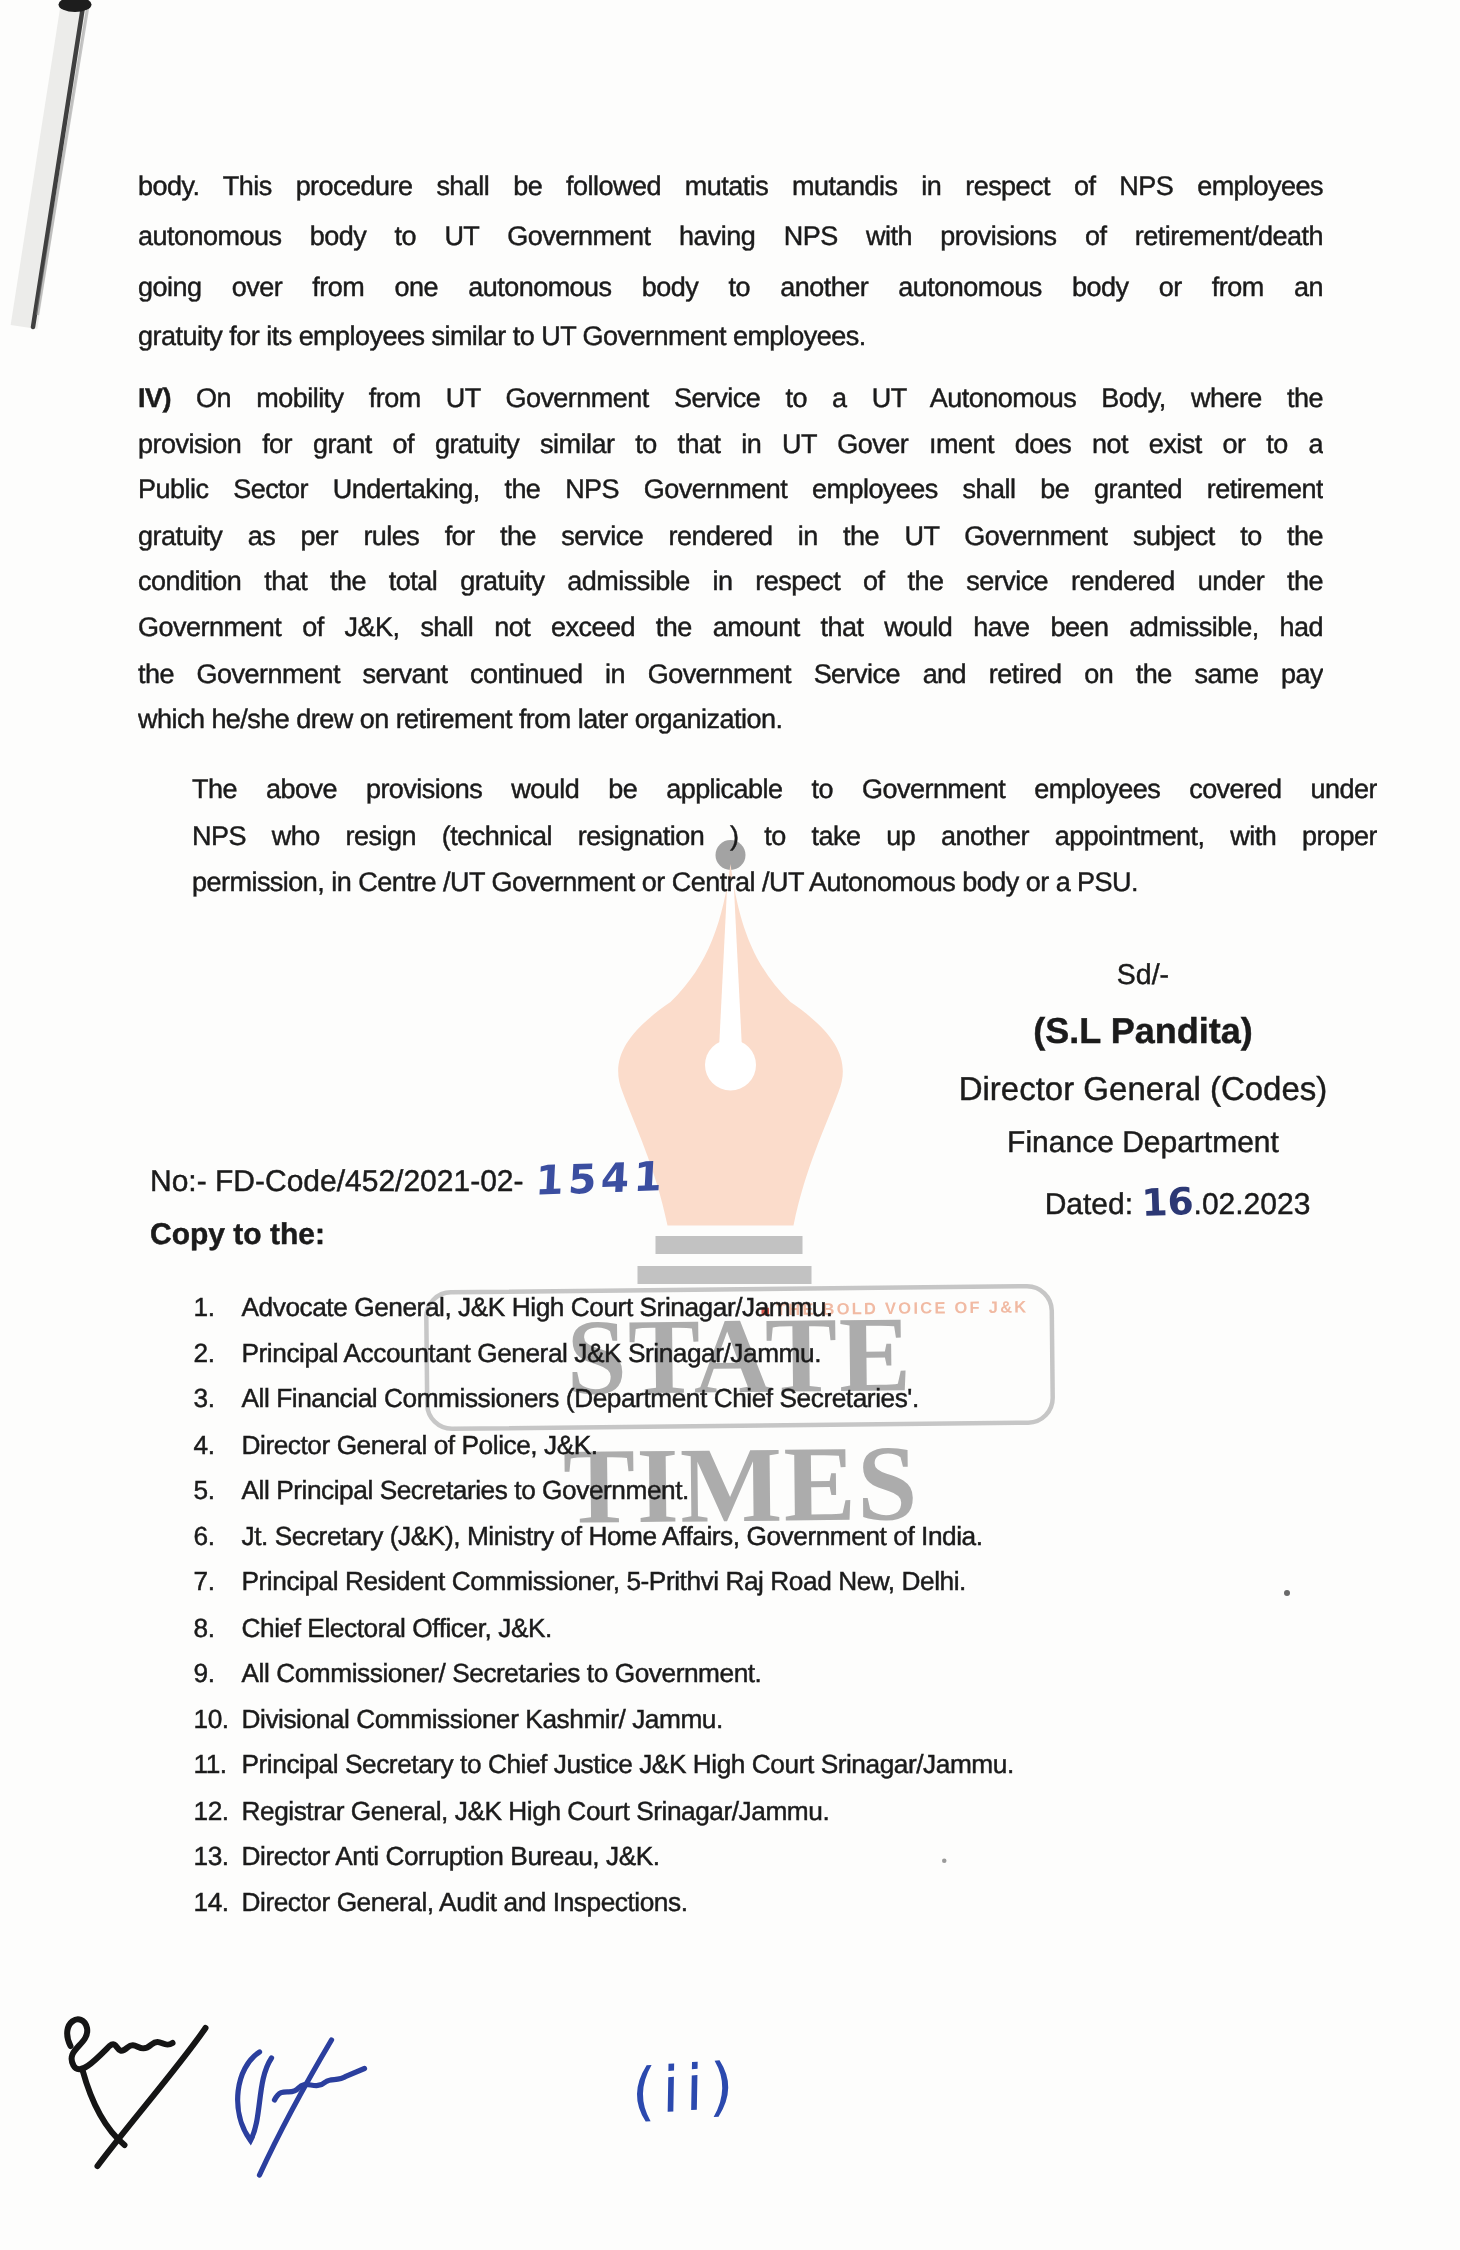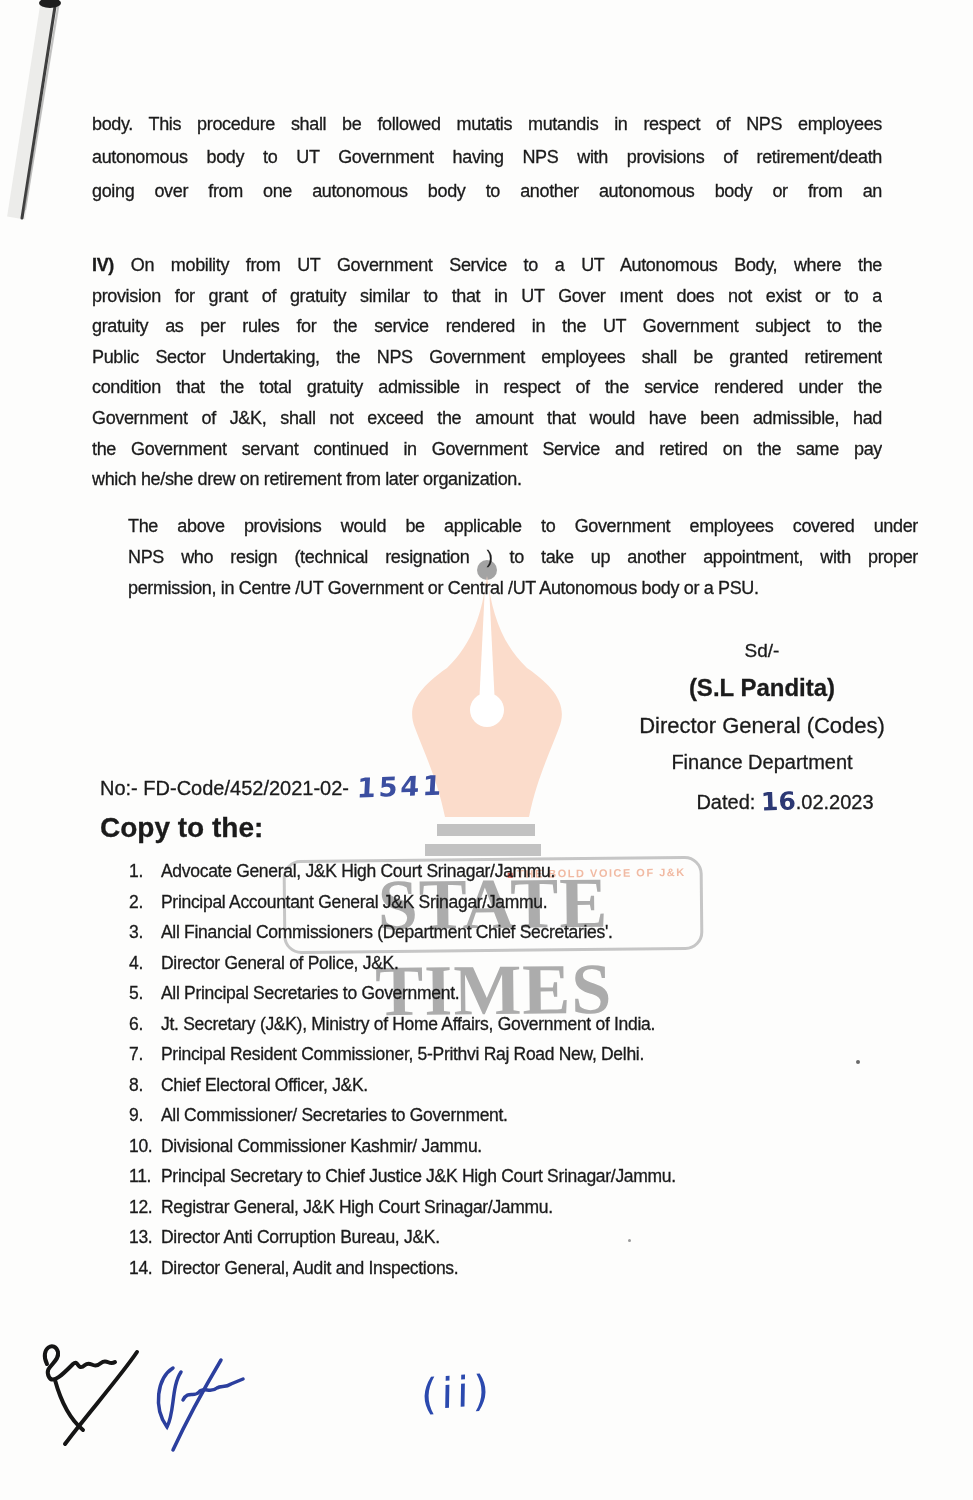--- a/index.html
+++ b/index.html
@@ -35,21 +35,21 @@
     -webkit-text-stroke:0;position:relative;top:1px;
   }
   
   .ref-line{position:absolute;left:100px;top:770px;font-size:20px;z-index:2;-webkit-text-stroke:0.3px #1b1b1b;}
   .hand-number{
     font-family:"DejaVu Sans", sans-serif;font-weight:bold;color:#3b4ea0;
     font-size:27px;letter-spacing:3px;display:inline-block;
     transform:skewX(-5deg) rotate(-2deg);margin-left:8px;-webkit-text-stroke:0;
     position:relative;top:1px;
   }
-  .copy-heading{position:absolute;left:100px;top:812px;font-size:28px;font-weight:bold;z-index:2;-webkit-text-stroke:0.3px #1b1b1b;}
+  .copy-heading{position:absolute;left:100px;top:812px;font-size:20px;font-weight:bold;z-index:2;-webkit-text-stroke:0.3px #1b1b1b;}
   .copy-list{position:absolute;left:129px;top:856px;width:720px;z-index:2;}
   .copy-row{line-height:30.5px;font-size:17.5px;letter-spacing:-0.3px;-webkit-text-stroke:0.3px #1b1b1b;white-space:nowrap;}
   .copy-row .num{display:inline-block;width:32px;}
   
   .nib-svg{position:absolute;left:385px;top:558px;z-index:1;}
   .st-box{
     position:absolute;left:283px;top:858px;width:414px;height:88px;z-index:1;
     border:3px solid #bdbdbd;border-radius:18px;transform:rotate(-0.6deg);
     opacity:0.85;background:transparent;
   }
@@ -91,27 +91,28 @@
 
 <div class="st-box">
   <div class="st-tagline"><span class="dot"></span><span>THE BOLD VOICE OF J&amp;K</span></div>
   <div class="st-text">STATE TIMES</div>
 </div>
 
 <div class="para p1" style="top:108px;">
   <div class="jline">body. This procedure shall be followed mutatis mutandis in respect of NPS employees</div>
   <div class="jline">autonomous body to UT Government having NPS with provisions of retirement/death</div>
   <div class="jline">going over from one autonomous body to another autonomous body or from an</div>
+  <div class="jline end">gratuity for its employees similar to UT Government employees.</div>
 </div>
 
 <div class="para p2" style="top:250px;">
   <div class="jline"><span class="lead-bold">IV)</span><span> On mobility from UT Government Service to a UT Autonomous Body, where the</span></div>
   <div class="jline">provision for grant of gratuity similar to that in UT Gover ıment does not exist or to a</div>
+  <div class="jline">Public Sector Undertaking, the NPS Government employees shall be granted retirement</div>
   <div class="jline">gratuity as per rules for the service rendered in the UT Government subject to the</div>
-  <div class="jline">Public Sector Undertaking, the NPS Government employees shall be granted retirement</div>
   <div class="jline">condition that the total gratuity admissible in respect of the service rendered under the</div>
   <div class="jline">Government of J&amp;K, shall not exceed the amount that would have been admissible, had</div>
   <div class="jline">the Government servant continued in Government Service and retired on the same pay</div>
   <div class="jline end">which he/she drew on retirement from later organization.</div>
 </div>
 
 <div class="para p3" style="top:511px;margin-left:36px;">
   <div class="jline">The above provisions would be applicable to Government employees covered under</div>
   <div class="jline">NPS who resign (technical resignation ) to take up another appointment, with proper</div>
   <div class="jline end">permission, in Centre /UT Government or Central /UT Autonomous body or a PSU.</div>

